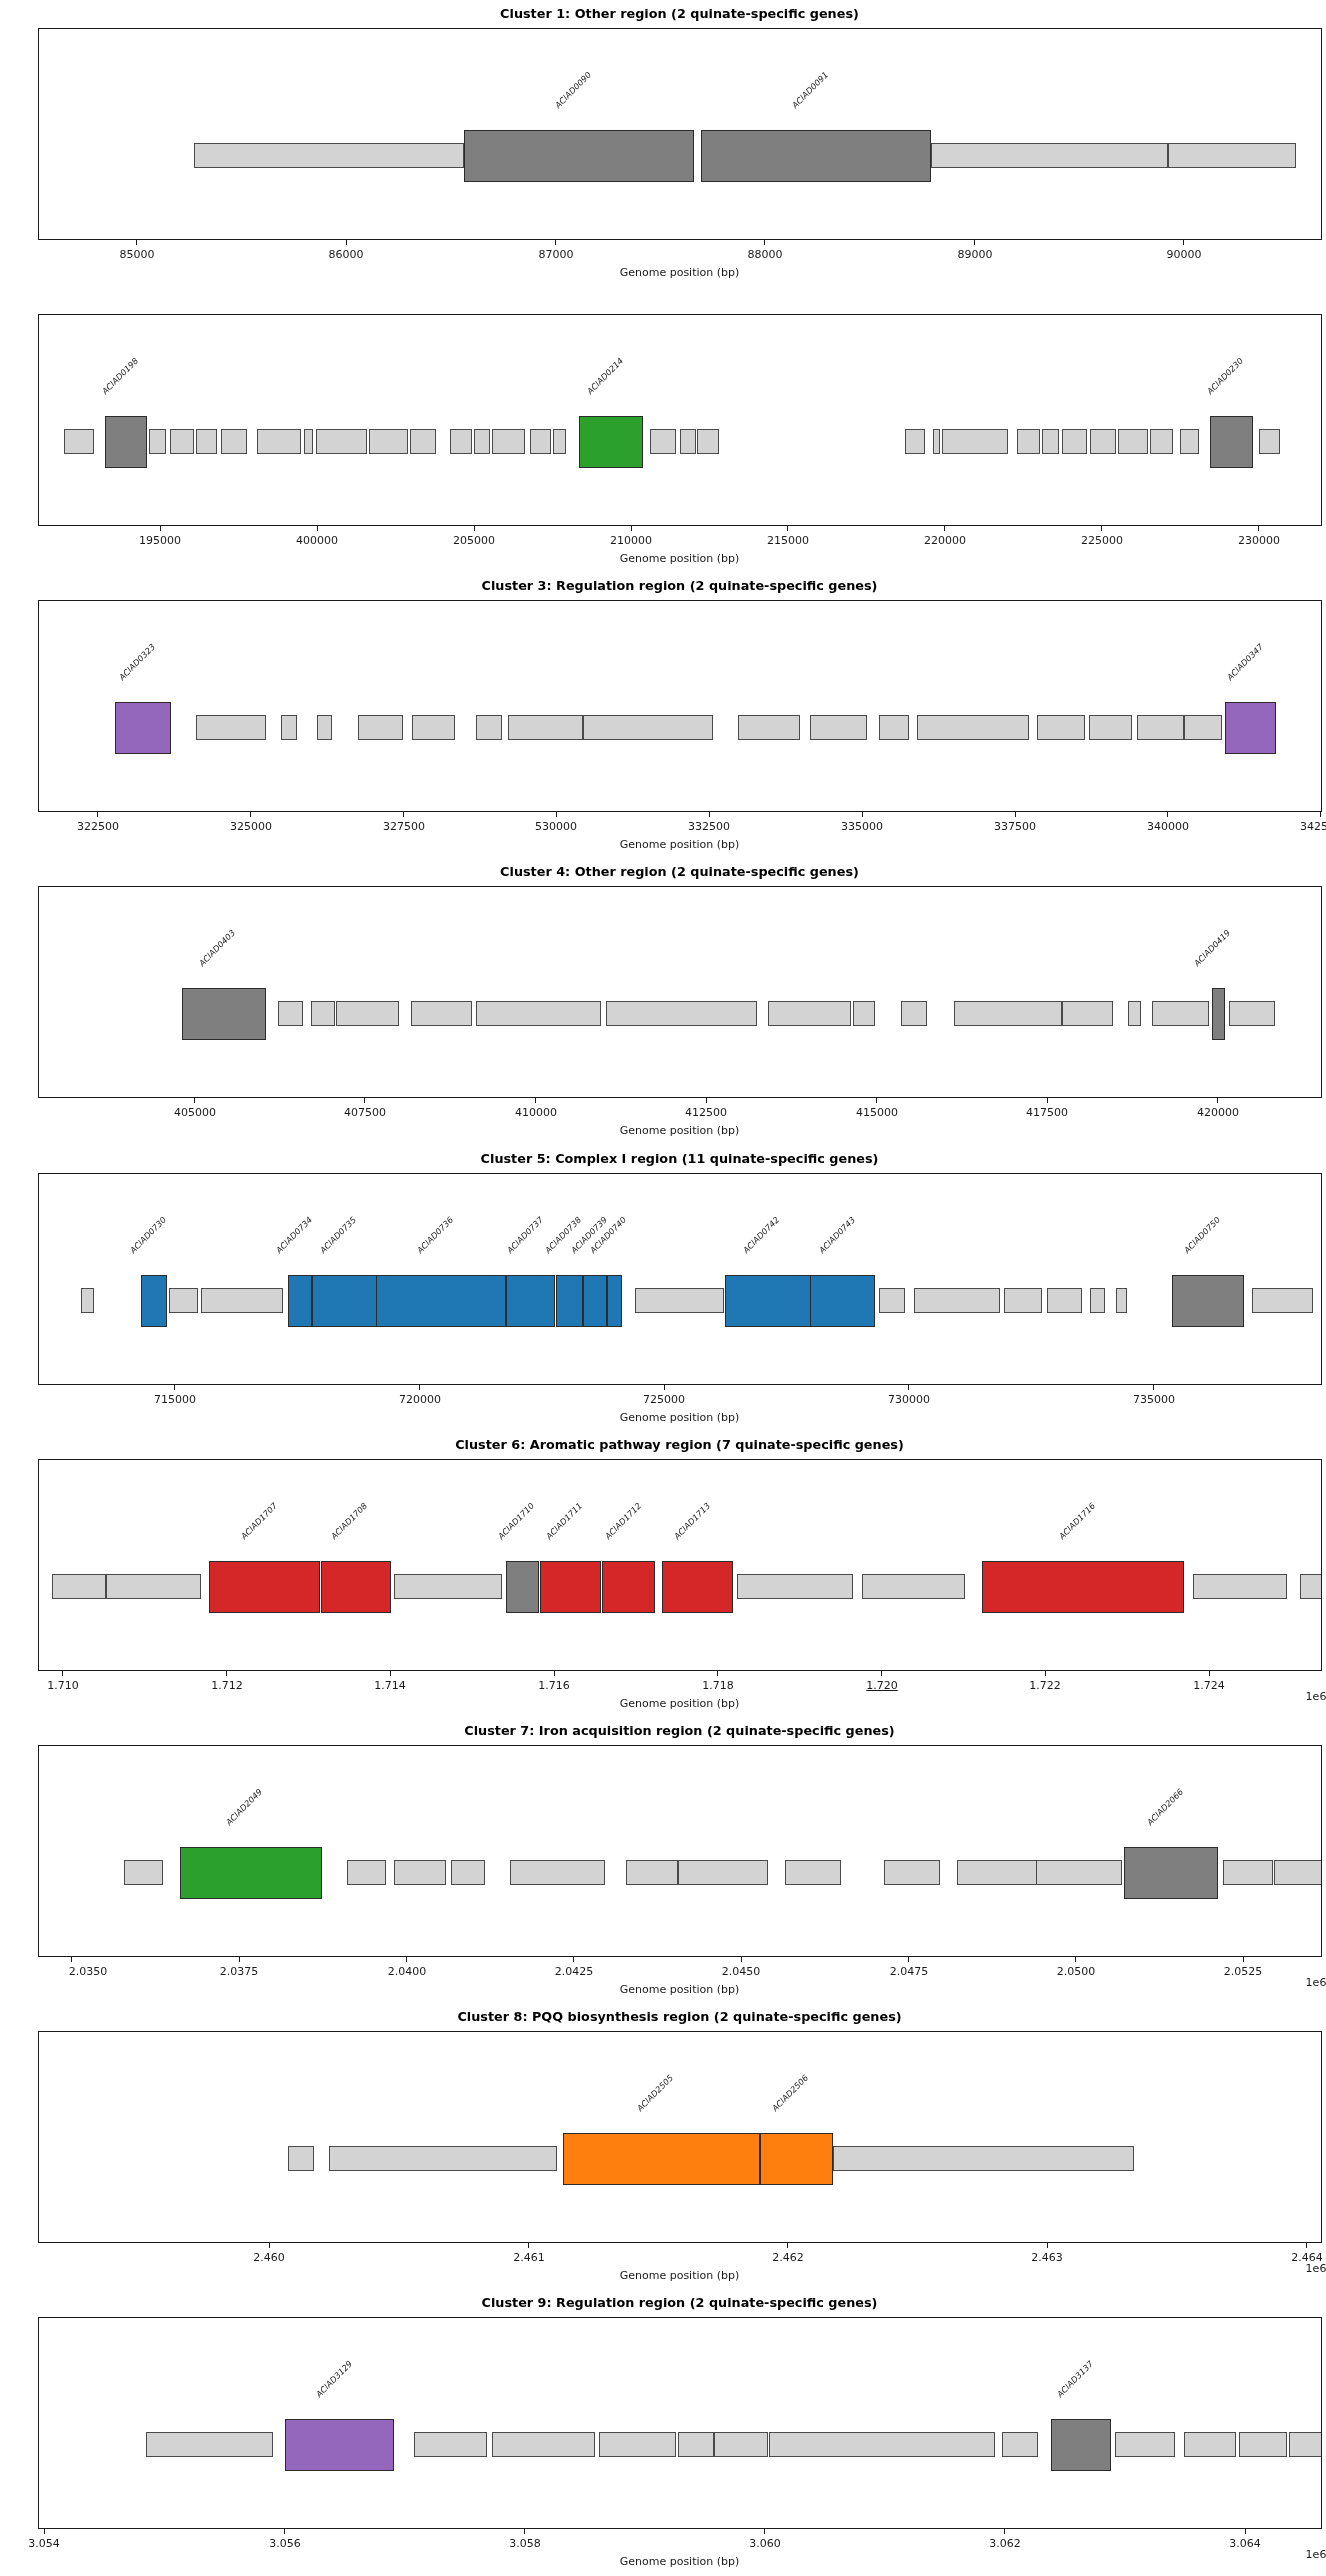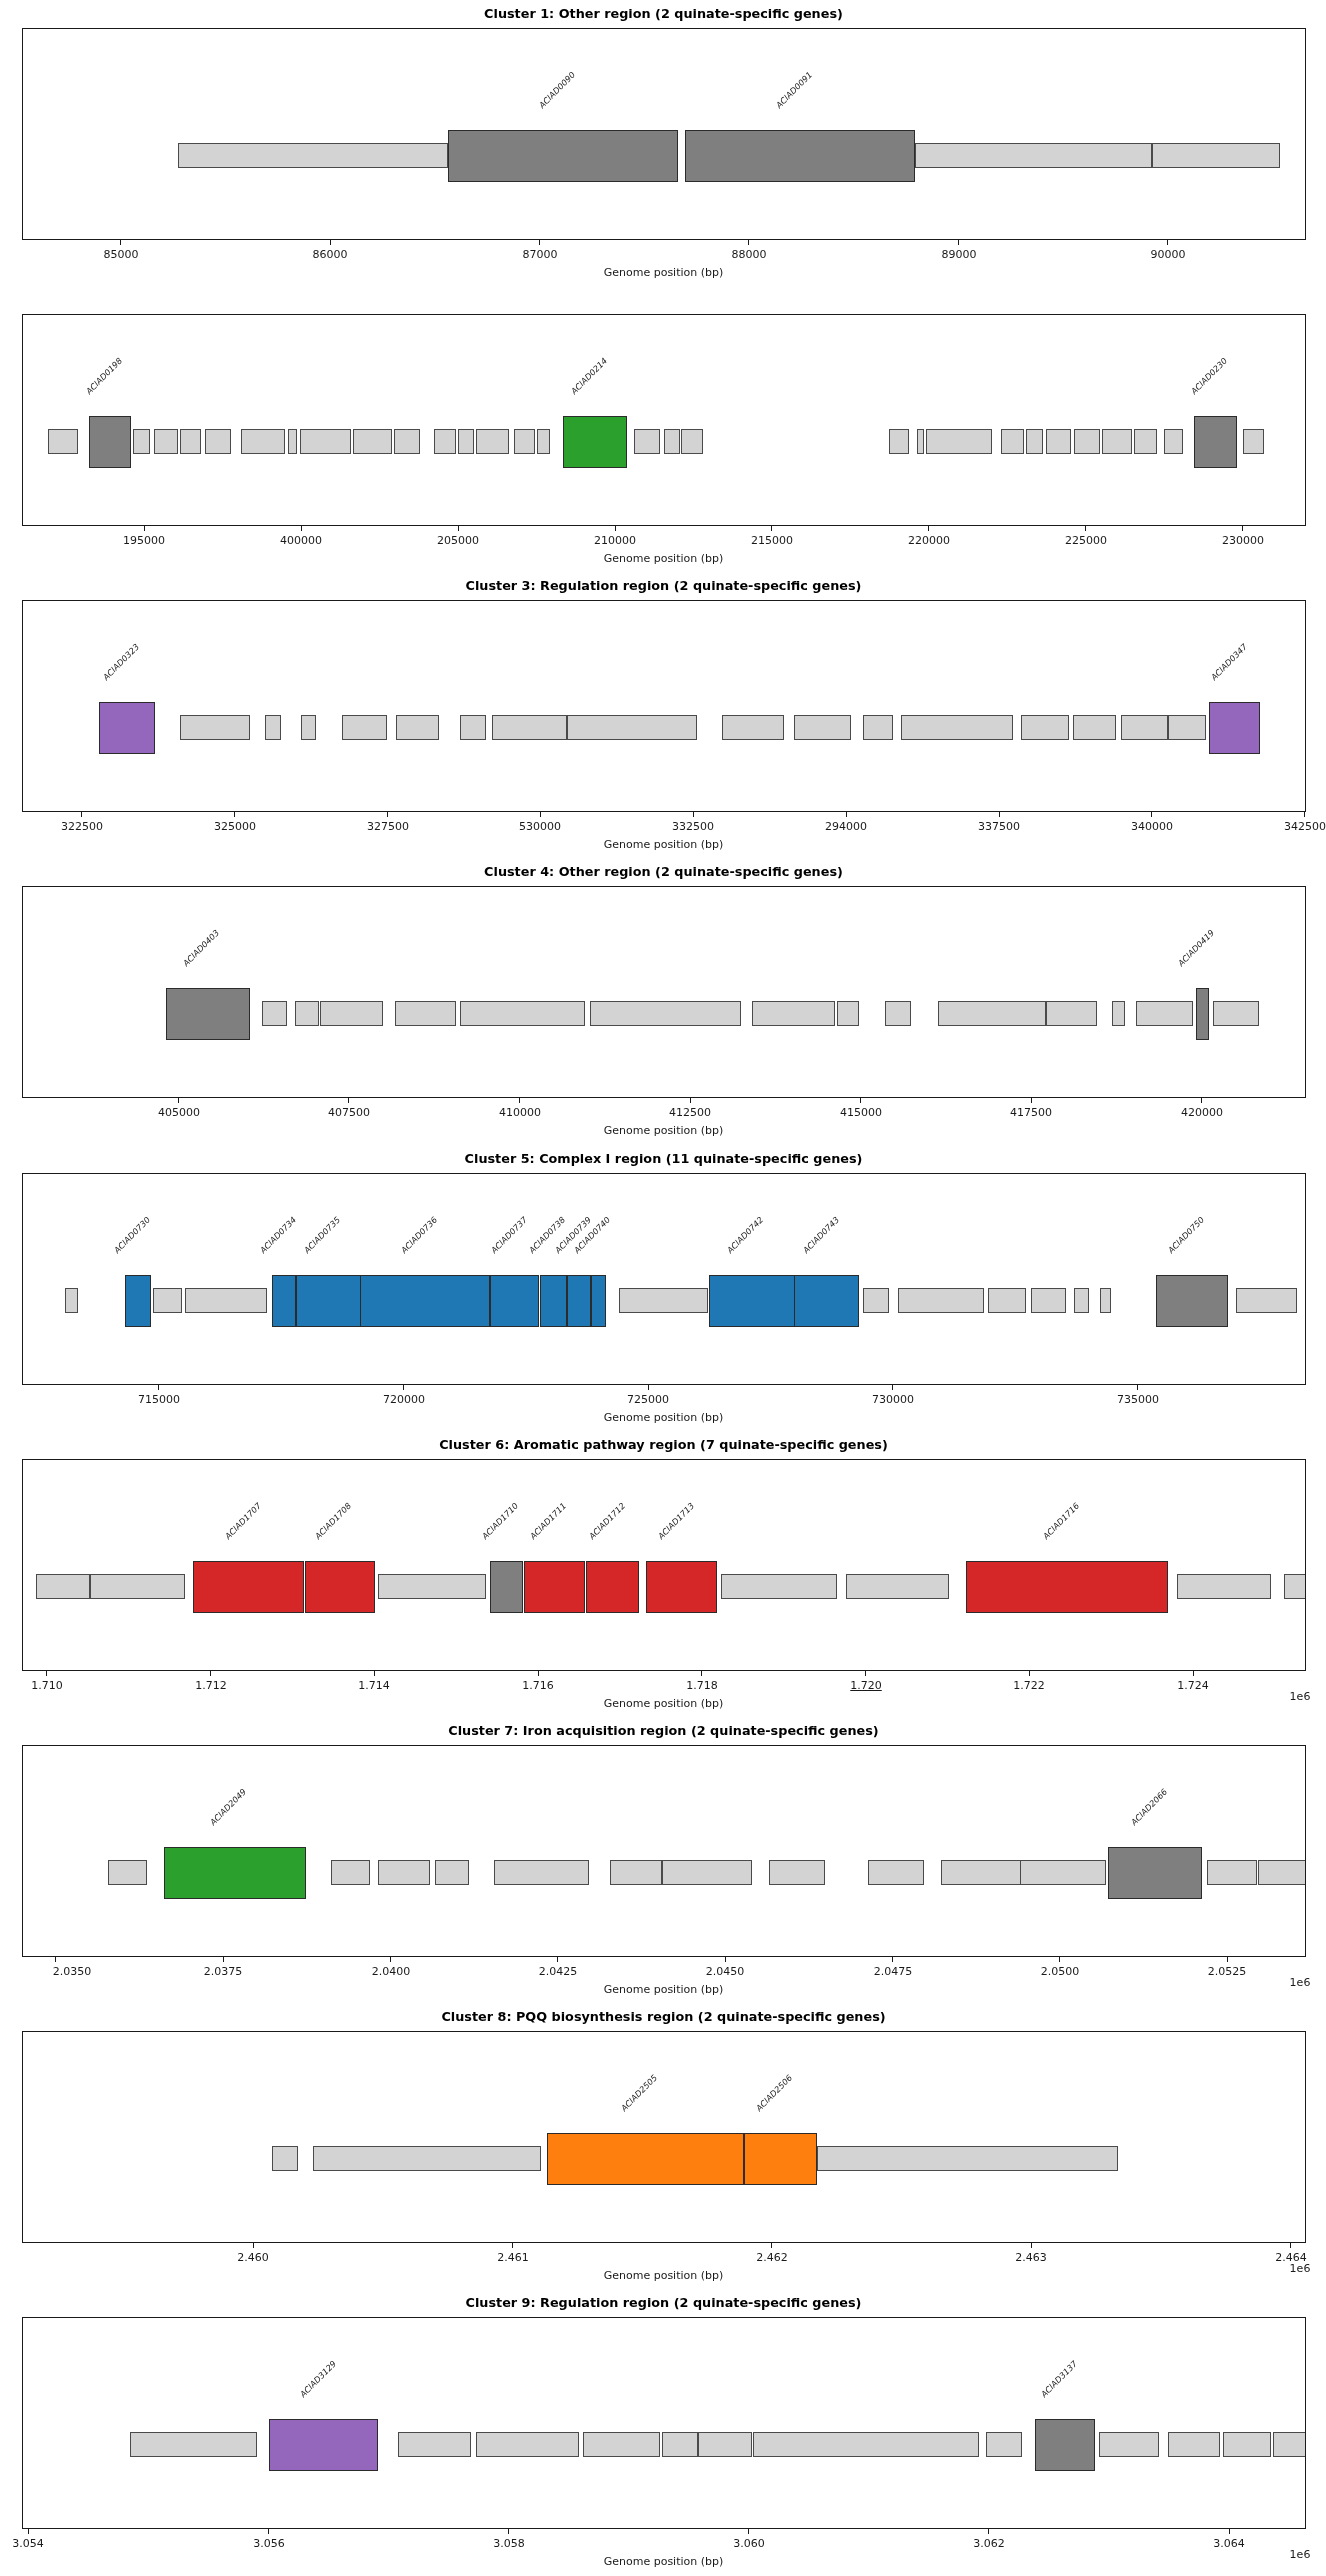--- a/index.html
+++ b/index.html
@@ -1,18 +1,18 @@
 <!DOCTYPE html>
 <html style="font-size:10.2px"><head>
 <meta charset="utf-8">
 <style>
   html,body{margin:0;padding:0;background:#ffffff;}
   body{width:1327px;height:2576px;position:relative;font-family:"DejaVu Sans",sans-serif;}
   #figure{position:absolute;left:0;top:0;width:1327px;height:2576px;background:#ffffff;}
-  .panel{position:absolute;left:0;width:1245px;height:286px;}
+  .panel{position:absolute;left:16px;width:1245px;height:286px;}
   .cluster-title{position:absolute;left:0;top:6.4px;width:1327px;text-align:center;
     font-size:12.8px;font-weight:bold;color:#000000;}
   .axes{position:absolute;left:22.4px;top:27.5px;width:1284px;height:212px;
     border:1.3px solid #1a1a1a;background:#ffffff;overflow:hidden;box-sizing:border-box;}
   .gene-bg{position:absolute;top:114px;height:25.5px;background:#d3d3d3;
     border:0.6px solid #4a4a4a;box-sizing:border-box;}
   .gene-fg{position:absolute;top:101px;height:52px;border:1px solid #2b2b2b;box-sizing:border-box;}
   .gene-label{position:absolute;height:10.2px;line-height:10.2px;font-size:8.3px;font-style:italic;
     color:#1a1a1a;white-space:nowrap;transform-origin:left bottom;transform:rotate(-45deg);}
   .tick-mark{position:absolute;top:240px;width:1.3px;height:5.1px;background:#1a1a1a;}
@@ -133,21 +133,21 @@
       <div class="tick-label" style="left: 82px;">322500</div>
       <div class="tick-mark" style="left: 234px;"></div>
       <div class="tick-label" style="left: 235px;">325000</div>
       <div class="tick-mark" style="left: 387px;"></div>
       <div class="tick-label" style="left: 388px;">327500</div>
       <div class="tick-mark" style="left: 540px;"></div>
       <div class="tick-label" style="left: 540px;">530000</div>
       <div class="tick-mark" style="left: 693px;"></div>
       <div class="tick-label" style="left: 693px;">332500</div>
       <div class="tick-mark" style="left: 846px;"></div>
-      <div class="tick-label" style="left: 846px;">294000</div>
+      <div class="tick-label" style="left: 846px;">335000</div>
       <div class="tick-mark" style="left: 999px;"></div>
       <div class="tick-label" style="left: 999px;">337500</div>
       <div class="tick-mark" style="left: 1151px;"></div>
       <div class="tick-label" style="left: 1152px;">340000</div>
       <div class="tick-mark" style="left: 1304px;"></div>
       <div class="tick-label" style="left: 1305px;">342500</div>
       <div class="x-axis-label">Genome position (bp)</div>
     </div>
     <div class="panel" style="top: 858px;">
       <div class="cluster-title">Cluster 4: Other region (2 quinate-specific genes)</div>

